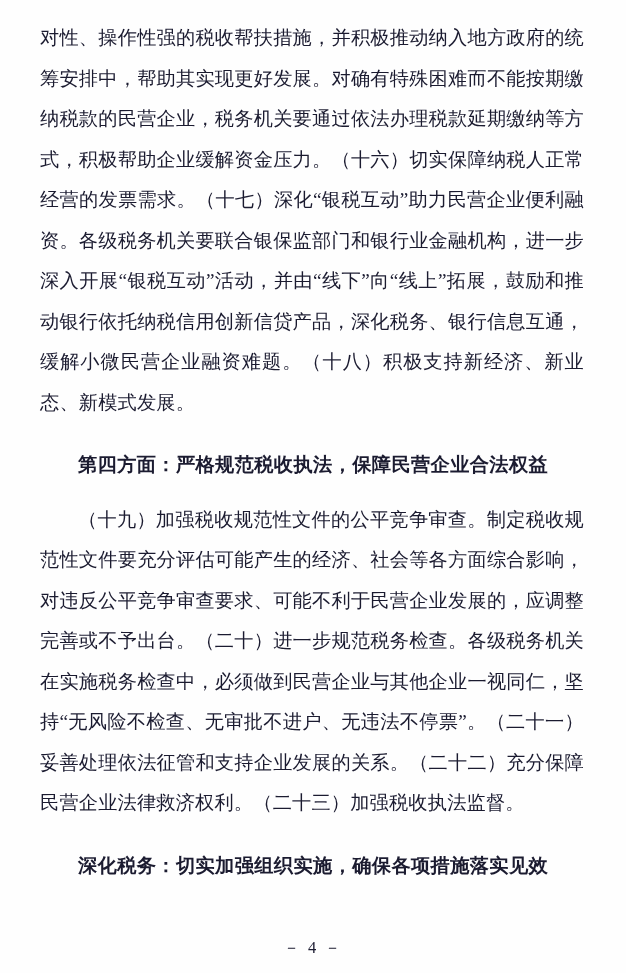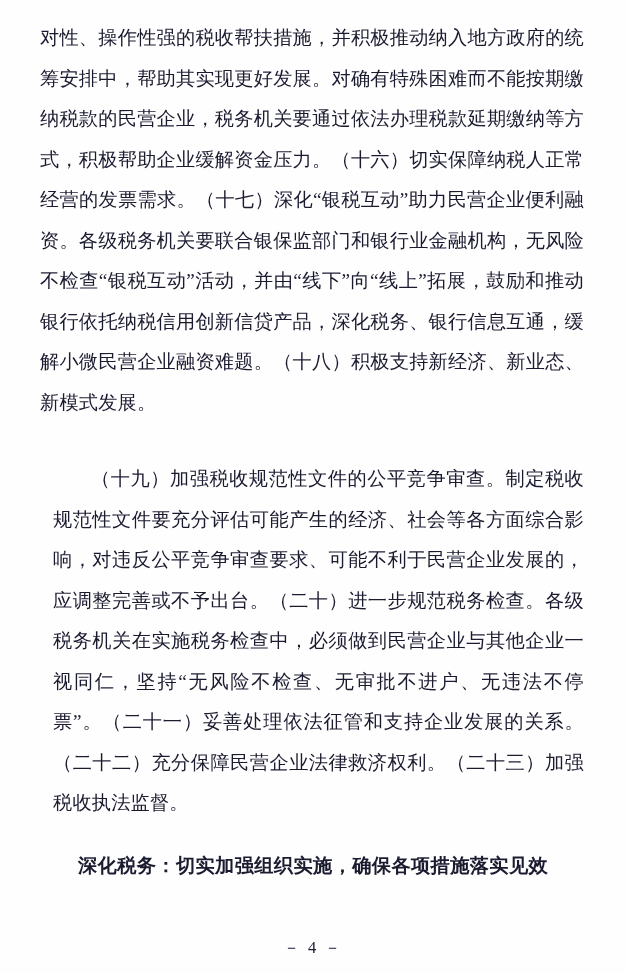--- a/index.html
+++ b/index.html
@@ -32,21 +32,20 @@
   }
   p {
     margin: 0;
     padding: 0;
   }
   .para {
     text-indent: 0;
   }
   .indent2 {
     text-indent: 38px;
-    margin-left: 13px;
   }
   .section-heading {
     font-weight: bold;
     text-indent: 38px;
     letter-spacing: 0.4px;
   }
   .spacer-sm {
     height: 14px;
   }
   .spacer-md {
@@ -62,24 +61,25 @@
     color: #1b1b30;
     letter-spacing: 2px;
   }
 </style>
 </head>
 <body>
 
 <div class="page">
   <div class="doc-body">
 
-    <p class="para">对性、操作性强的税收帮扶措施，并积极推动纳入地方政府的统筹安排中，帮助其实现更好发展。对确有特殊困难而不能按期缴纳税款的民营企业，税务机关要通过依法办理税款延期缴纳等方式，积极帮助企业缓解资金压力。（十六）切实保障纳税人正常经营的发票需求。（十七）深化“银税互动”助力民营企业便利融资。各级税务机关要联合银保监部门和银行业金融机构，无风险不检查“银税互动”活动，并由“线下”向“线上”拓展，鼓励和推动银行依托纳税信用创新信贷产品，深化税务、银行信息互通，缓解小微民营企业融资难题。（十八）积极支持新经济、新业态、新模式发展。</p>
+    <p class="para">对性、操作性强的税收帮扶措施，并积极推动纳入地方政府的统筹安排中，帮助其实现更好发展。对确有特殊困难而不能按期缴纳税款的民营企业，税务机关要通过依法办理税款延期缴纳等方式，积极帮助企业缓解资金压力。（十六）切实保障纳税人正常经营的发票需求。（十七）深化“银税互动”助力民营企业便利融资。各级税务机关要联合银保监部门和银行业金融机构，进一步深入开展“银税互动”活动，并由“线下”向“线上”拓展，鼓励和推动银行依托纳税信用创新信贷产品，深化税务、银行信息互通，缓解小微民营企业融资难题。（十八）积极支持新经济、新业态、新模式发展。</p>
 
     <div class="spacer-md"></div>
 
+    <p class="section-heading">第四方面：严格规范税收执法，保障民营企业合法权益</p>
 
     <div class="spacer-sm"></div>
 
     <p class="para indent2">（十九）加强税收规范性文件的公平竞争审查。制定税收规范性文件要充分评估可能产生的经济、社会等各方面综合影响，对违反公平竞争审查要求、可能不利于民营企业发展的，应调整完善或不予出台。（二十）进一步规范税务检查。各级税务机关在实施税务检查中，必须做到民营企业与其他企业一视同仁，坚持“无风险不检查、无审批不进户、无违法不停票”。（二十一）妥善处理依法征管和支持企业发展的关系。（二十二）充分保障民营企业法律救济权利。（二十三）加强税收执法监督。</p>
 
     <div class="spacer-md"></div>
 
     <p class="section-heading">深化税务：切实加强组织实施，确保各项措施落实见效</p>
 
   </div>

